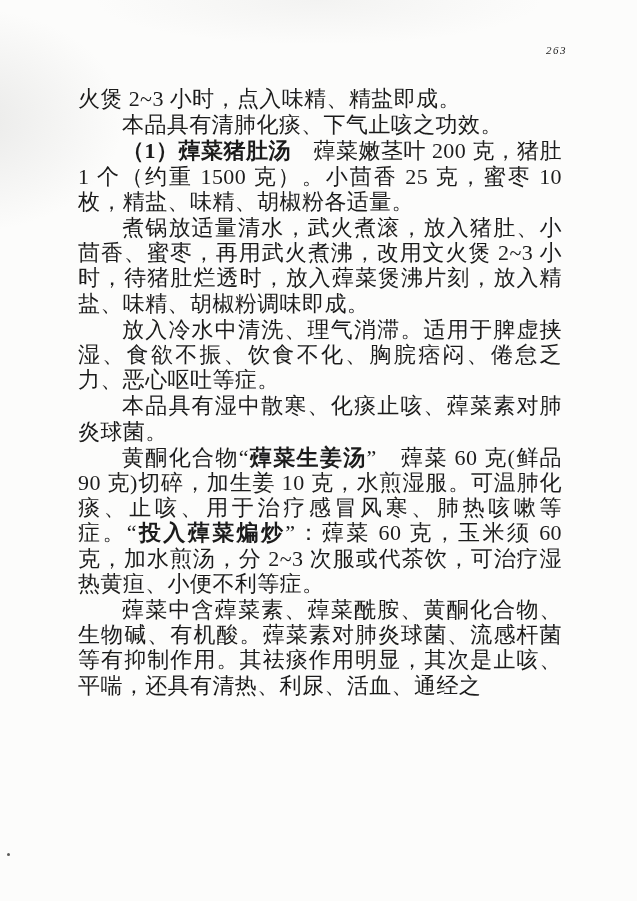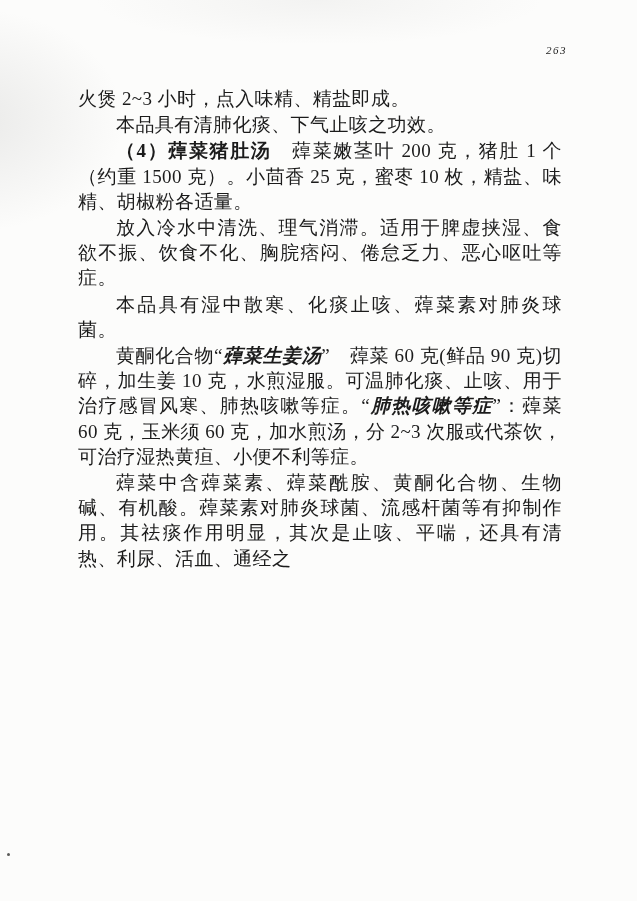--- a/index.html
+++ b/index.html
@@ -38,47 +38,48 @@
     font-size: 11px;
     font-style: italic;
     letter-spacing: 1.5px;
     color: #222;
   }
   .text-block {
     position: absolute;
     left: 78px;
     top: 86px;
     width: 484px;
-    font-size: 19px;
+    font-size: 22px;
     line-height: 25.2px;
     text-align: justify;
     text-justify: inter-character;
     letter-spacing: 0.4px;
   }
   .para {
     margin: 0 0 1px 0;
   }
   .para.indent {
     text-indent: 2em;
   }
   .para.heading {
     margin-top: 2px;
     margin-bottom: 2px;
   }
   .seg-normal { font-weight: normal; }
   .seg-bold { font-weight: bold; }
-  .seg-bold-italic { font-weight: bold; font-style: italic; }
+  .seg-bold-italic { font-weight: bold; }
 </style>
 </head>
 <body>
 
 <div class="scan-page">
   <div class="page-number">263</div>
   <div class="text-block">
       <p class="para"><span class="seg-normal">火煲 2~3 小时，点入味精、精盐即成。</span></p>
       <p class="para indent"><span class="seg-normal">本品具有清肺化痰、下气止咳之功效。</span></p>
-      <p class="para indent"><span class="seg-bold">（4）蔊菜猪肚汤</span><span class="seg-normal">　蔊菜嫩茎叶 200 克，猪肚 1 个（约重 1500 克）。小茴香 25 克，蜜枣 10 枚，精盐、味精、胡椒粉各适量。</span></p>
+      <p class="para indent"><span class="seg-bold">（1）蔊菜猪肚汤</span><span class="seg-normal">　蔊菜嫩茎叶 200 克，猪肚 1 个（约重 1500 克）。小茴香 25 克，蜜枣 10 枚，精盐、味精、胡椒粉各适量。</span></p>
+      <p class="para indent"><span class="seg-normal">煮锅放适量清水，武火煮滚，放入猪肚、小茴香、蜜枣，再用武火煮沸，改用文火煲 2~3 小时，待猪肚烂透时，放入蔊菜煲沸片刻，放入精盐、味精、胡椒粉调味即成。</span></p>
       <p class="para indent"><span class="seg-normal">放入冷水中清洗、理气消滞。适用于脾虚挟湿、食欲不振、饮食不化、胸脘痞闷、倦怠乏力、恶心呕吐等症。</span></p>
       <p class="para indent"><span class="seg-normal">本品具有湿中散寒、化痰止咳、蔊菜素对肺炎球菌。</span></p>
-      <p class="para indent"><span class="seg-normal">黄酮化合物“</span><span class="seg-bold-italic">蔊菜生姜汤</span><span class="seg-normal">”　蔊菜 60 克(鲜品 90 克)切碎，加生姜 10 克，水煎湿服。可温肺化痰、止咳、用于治疗感冒风寒、肺热咳嗽等症。“</span><span class="seg-bold-italic">肺热咳嗽等症</span><span class="seg-normal">”：蔊菜 60 克，玉米须 60 克，加水煎汤，分 2~3 次服或代茶饮，可治疗湿热黄疸、小便不利等症。</span></p>
+      <p class="para indent"><span class="seg-normal">黄酮化合物“</span><span class="seg-bold-italic">蔊菜生姜汤</span><span class="seg-normal">”　蔊菜 60 克(鲜品 90 克)切碎，加生姜 10 克，水煎湿服。可温肺化痰、止咳、用于治疗感冒风寒、肺热咳嗽等症。“</span><span class="seg-bold-italic">投入蔊菜煸炒</span><span class="seg-normal">”：蔊菜 60 克，玉米须 60 克，加水煎汤，分 2~3 次服或代茶饮，可治疗湿热黄疸、小便不利等症。</span></p>
       <p class="para indent"><span class="seg-normal">蔊菜中含蔊菜素、蔊菜酰胺、黄酮化合物、生物碱、有机酸。蔊菜素对肺炎球菌、流感杆菌等有抑制作用。其祛痰作用明显，其次是止咳、平喘，还具有清热、利尿、活血、通经之</span></p>
     </div>
 </div>
 
 </body></html>

